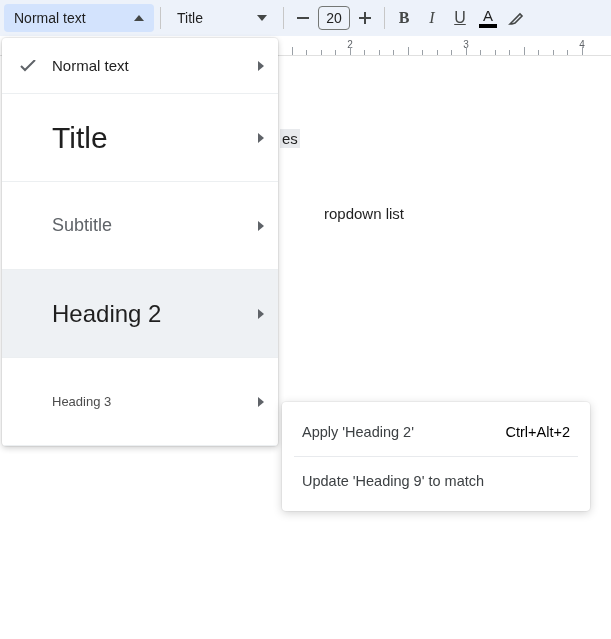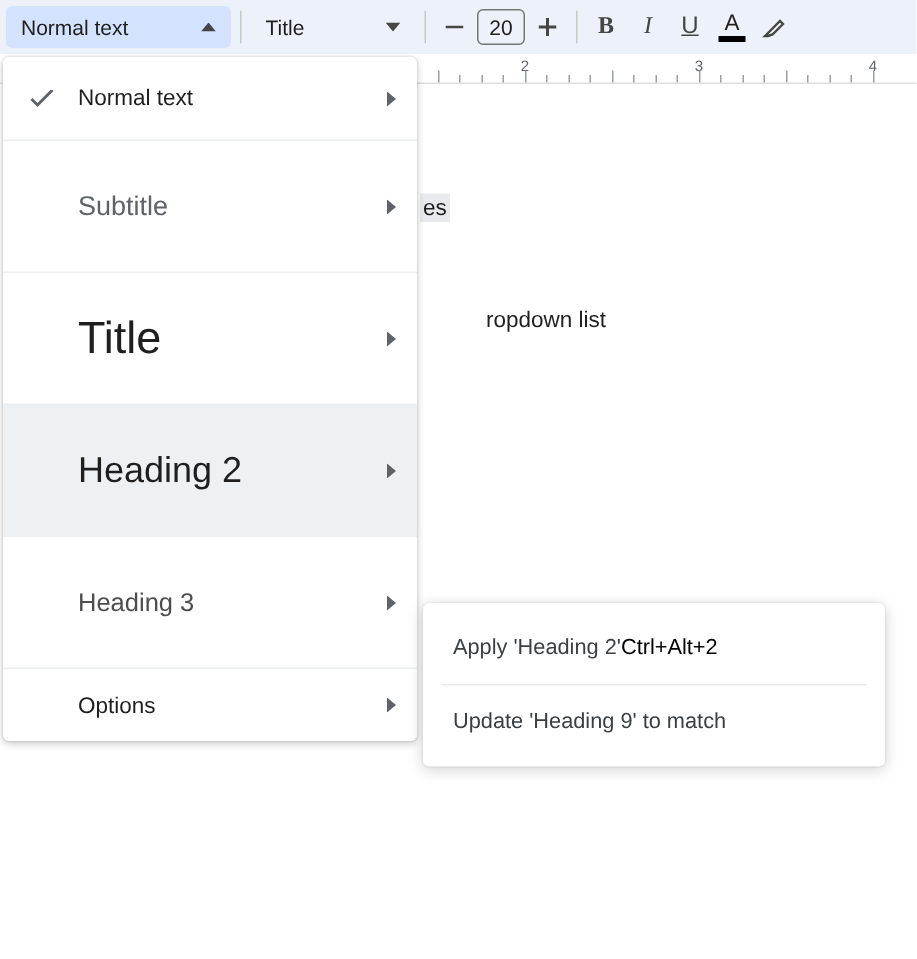--- a/index.html
+++ b/index.html
@@ -138,41 +138,41 @@
   }
   .dd-label { flex: 1; padding-left: 12px; }
   .dd-arrow {
     color:#5f6368;
   }
   .lbl-normal { font-size: 15px; }
   .lbl-title { font-size: 30px; }
   .lbl-subtitle { font-size: 18px; color:#5f6368; }
   .lbl-h1 { font-size: 24px; }
   .lbl-h2 { font-size: 24px; }
-  .lbl-h3 { font-size: 17px; color:#4d4d4d; }
+  .lbl-h3 { font-size: 13px; color:#4d4d4d; }
   .lbl-options { font-size: 15px; }
 
   .submenu {
     position: absolute;
     left: 282px;
     top: 402px;
     width: 308px;
     background:#fff;
     border-radius:4px;
     box-shadow: 0 2px 10px rgba(0,0,0,0.18), 0 0 0 1px rgba(0,0,0,0.04);
     padding: 8px 0;
   }
   .sm-item {
     display:flex;
     align-items:center;
     height: 44px;
     padding: 0 20px;
     font-size: 14.5px;
     color:#3c4043;
-    justify-content: flex-start;
+    justify-content: space-between;
   }
   .sm-short { color:#000000; }
   .sm-sep { height:1px; background:#e8eaed; margin: 2px 12px; }
 
   svg { display:block; }
 </style>
 </head>
 <body>
 
 <div class="toolbar">
@@ -272,57 +272,48 @@
     </span>
     <span class="dd-label lbl-normal">Normal text</span>
     <span class="dd-arrow">
       <svg width="6" height="10" viewBox="0 0 6 10">
           <path d="M0 0 L6 5 L0 10 Z" fill="#5f6368"></path>
         </svg>
     </span>
   </div>
   <div class="dd-item">
     <span class="dd-check"></span>
-    <span class="dd-label lbl-subtitle">Subtitle</span>
+    <span class="dd-label lbl-title">Title</span>
     <span class="dd-arrow">
       <svg width="6" height="10" viewBox="0 0 6 10">
           <path d="M0 0 L6 5 L0 10 Z" fill="#5f6368"></path>
         </svg>
     </span>
   </div>
   <div class="dd-item">
     <span class="dd-check"></span>
-    <span class="dd-label lbl-title">Title</span>
+    <span class="dd-label lbl-subtitle">Subtitle</span>
     <span class="dd-arrow">
       <svg width="6" height="10" viewBox="0 0 6 10">
           <path d="M0 0 L6 5 L0 10 Z" fill="#5f6368"></path>
         </svg>
     </span>
   </div>
   <div class="dd-item hover">
     <span class="dd-check"></span>
     <span class="dd-label lbl-h2">Heading 2</span>
     <span class="dd-arrow">
       <svg width="6" height="10" viewBox="0 0 6 10">
           <path d="M0 0 L6 5 L0 10 Z" fill="#5f6368"></path>
         </svg>
     </span>
   </div>
   <div class="dd-item">
     <span class="dd-check"></span>
     <span class="dd-label lbl-h3">Heading 3</span>
-    <span class="dd-arrow">
-      <svg width="6" height="10" viewBox="0 0 6 10">
-          <path d="M0 0 L6 5 L0 10 Z" fill="#5f6368"></path>
-        </svg>
-    </span>
-  </div>
-  <div class="dd-item options">
-    <span class="dd-check"></span>
-    <span class="dd-label lbl-options">Options</span>
     <span class="dd-arrow">
       <svg width="6" height="10" viewBox="0 0 6 10">
           <path d="M0 0 L6 5 L0 10 Z" fill="#5f6368"></path>
         </svg>
     </span>
   </div>
 </div>
 
 <div class="submenu">
   <div class="sm-item">

